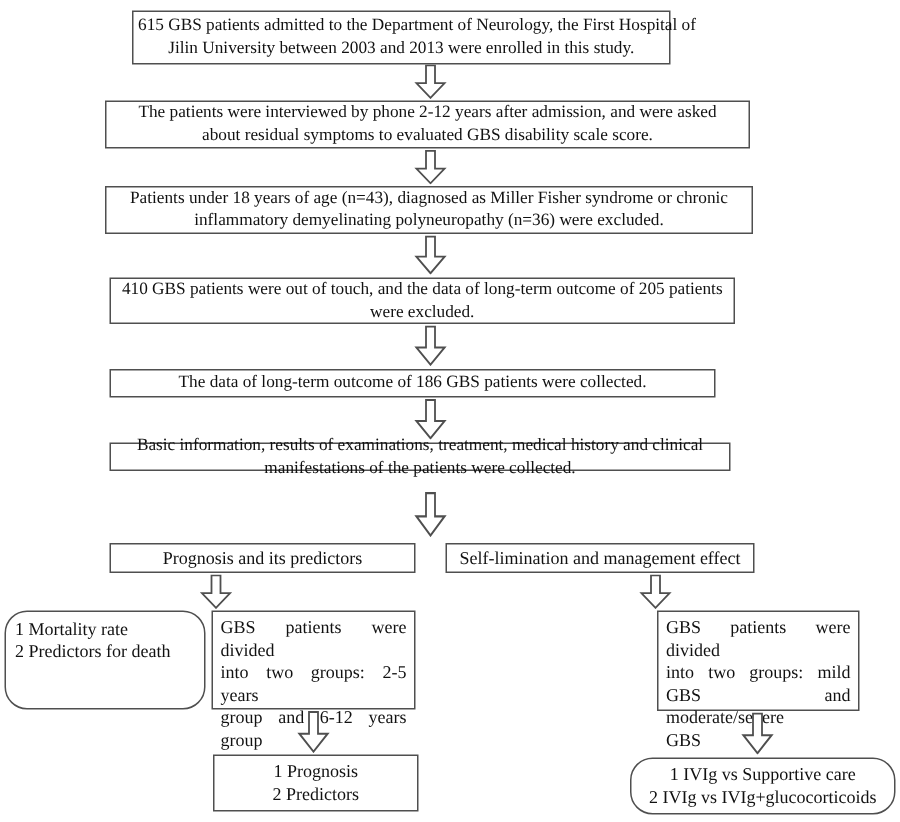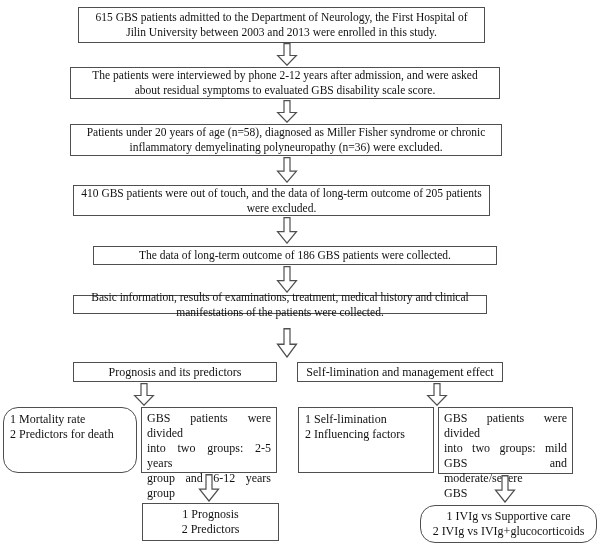--- a/index.html
+++ b/index.html
@@ -21,57 +21,57 @@
   .box.jbox .lline { white-space:normal; text-align:left; }
   .header { font-size:12px; }
   .small { font-size:12px; }
   .arrow { position:absolute; }
 </style>
 </head>
 <body>
 
 <div id="figure">
 
-  <div class="box" style="left:78px; top:7px; width:407px; height:36px;">
+  <div class="box" style="left:88px; top:7px; width:359px; height:36px;">
     <div class="line">615 GBS patients admitted to the Department of Neurology, the First Hospital of</div>
     <div class="line">Jilin University between 2003 and 2013 were enrolled in this study.</div>
   </div>
 
   <svg class="arrow" style="left:276px; top:43px;" width="22" height="23" viewBox="0 0 22 24" preserveAspectRatio="none">
       <path d="M8 0.6 H14 V13 H20.4 L11 23.2 L1.6 13 H8 Z" fill="#ffffff" stroke="#4f4f4f" stroke-width="1.2"></path>
     </svg>
 
   <div class="box" style="left:70px; top:67px; width:430px; height:32px;">
     <div class="line">The patients were interviewed by phone 2-12 years after admission, and were asked</div>
     <div class="line">about residual symptoms to evaluated GBS disability scale score.</div>
   </div>
 
   <svg class="arrow" style="left:276px; top:100px;" width="22" height="23" viewBox="0 0 22 24" preserveAspectRatio="none">
       <path d="M8 0.6 H14 V13 H20.4 L11 23.2 L1.6 13 H8 Z" fill="#ffffff" stroke="#4f4f4f" stroke-width="1.2"></path>
     </svg>
 
   <div class="box" style="left:70px; top:124px; width:432px; height:32px;">
-    <div class="line">Patients under 20 years of age (n=58), diagnosed as Miller Fisher syndrome or chronic</div>
+    <div class="line">Patients under 18 years of age (n=43), diagnosed as Miller Fisher syndrome or chronic</div>
     <div class="line">inflammatory demyelinating polyneuropathy (n=36) were excluded.</div>
   </div>
 
   <svg class="arrow" style="left:276px; top:157px;" width="22" height="26" viewBox="0 0 22 24" preserveAspectRatio="none">
       <path d="M8 0.6 H14 V13 H20.4 L11 23.2 L1.6 13 H8 Z" fill="#ffffff" stroke="#4f4f4f" stroke-width="1.2"></path>
     </svg>
 
   <div class="box" style="left:73px; top:185px; width:417px; height:31px;">
     <div class="line">410 GBS patients were out of touch, and the data of long-term outcome of 205 patients</div>
     <div class="line">were excluded.</div>
   </div>
 
   <svg class="arrow" style="left:276px; top:217px;" width="22" height="27" viewBox="0 0 22 24" preserveAspectRatio="none">
       <path d="M8 0.6 H14 V13 H20.4 L11 23.2 L1.6 13 H8 Z" fill="#ffffff" stroke="#4f4f4f" stroke-width="1.2"></path>
     </svg>
 
-  <div class="box" style="left:73px; top:246px; width:404px; height:19px;margin-left:20px;">
+  <div class="box" style="left:73px; top:246px; width:404px; height:19px;">
     <div class="line">The data of long-term outcome of 186 GBS patients were collected.</div>
   </div>
 
   <svg class="arrow" style="left:276px; top:266px;" width="22" height="27" viewBox="0 0 22 24" preserveAspectRatio="none">
       <path d="M8 0.6 H14 V13 H20.4 L11 23.2 L1.6 13 H8 Z" fill="#ffffff" stroke="#4f4f4f" stroke-width="1.2"></path>
     </svg>
 
   <div class="box" style="left:73px; top:295px; width:414px; height:19px;">
     <div class="line">Basic information, results of examinations, treatment, medical history and clinical</div>
     <div class="line">manifestations of the patients were collected.</div>
@@ -99,24 +99,20 @@
     <div class="line">1 Mortality rate</div>
     <div class="line">2 Predictors for death</div>
   </div>
   <div class="box jbox small" style="left:141px; top:407px; width:136px; height:66px;">
     <div class="jline">GBS patients were divided</div>
     <div class="jline">into two groups: 2-5 years</div>
     <div class="jline">group and 6-12 years</div>
     <div class="lline">group</div>
   </div>
 
-  <div class="box topleft small" style="left:298px; top:407px; width:136px; height:66px;">
-    <div class="line">1 Self-limination</div>
-    <div class="line">2 Influencing factors</div>
-  </div>
   <div class="box jbox small" style="left:438px; top:407px; width:135px; height:67px;">
     <div class="jline">GBS patients were divided</div>
     <div class="jline">into two groups: mild</div>
     <div class="jline">GBS and moderate/severe</div>
     <div class="lline">GBS</div>
   </div>
 
   <svg class="arrow" style="left:198px; top:474px;" width="22" height="28" viewBox="0 0 22 24" preserveAspectRatio="none">
       <path d="M8 0.6 H14 V13 H20.4 L11 23.2 L1.6 13 H8 Z" fill="#ffffff" stroke="#4f4f4f" stroke-width="1.2"></path>
     </svg>

